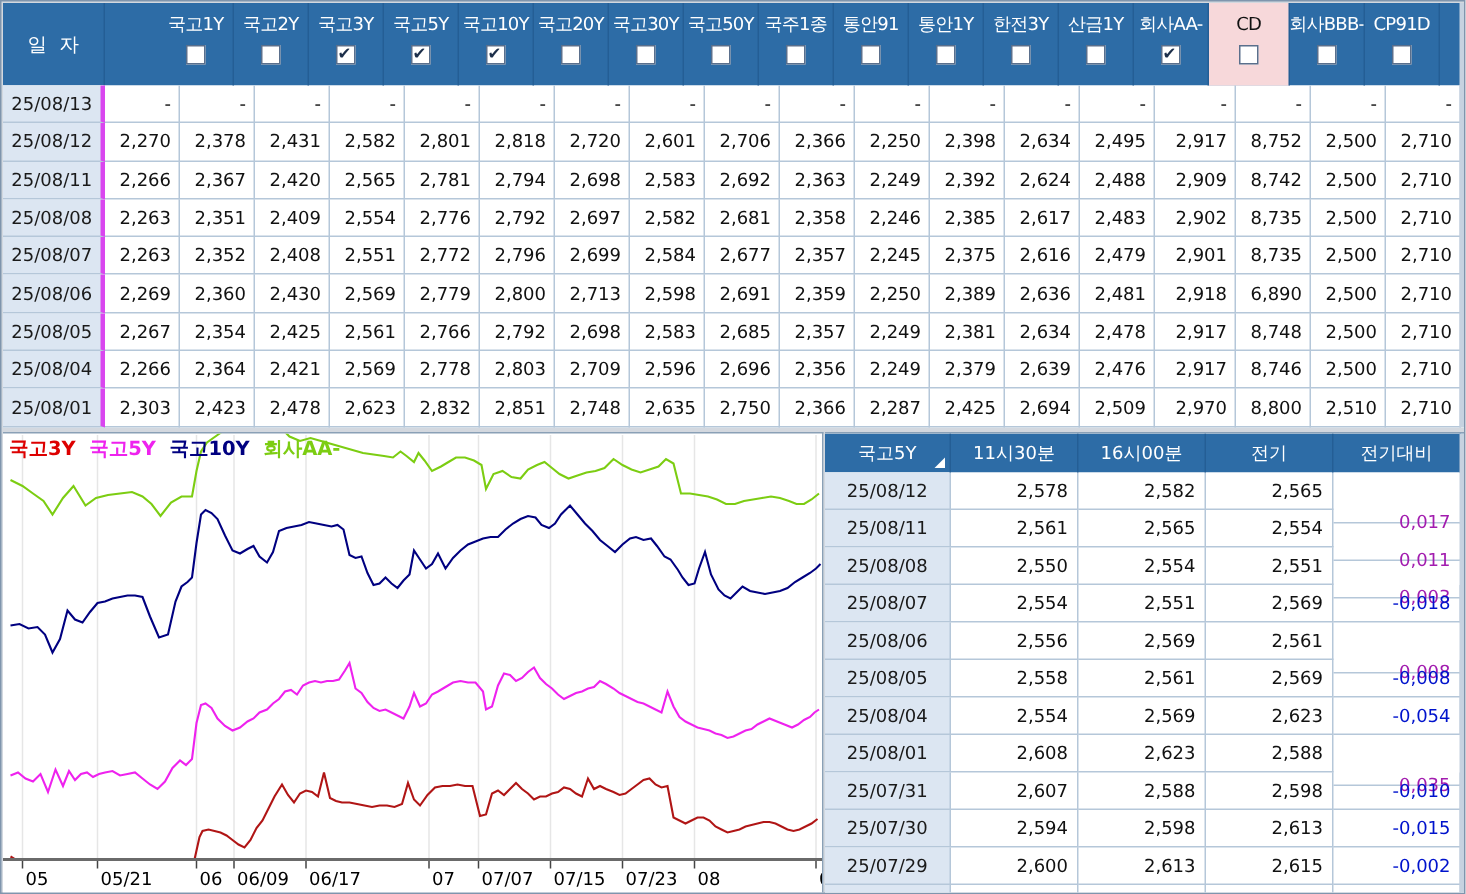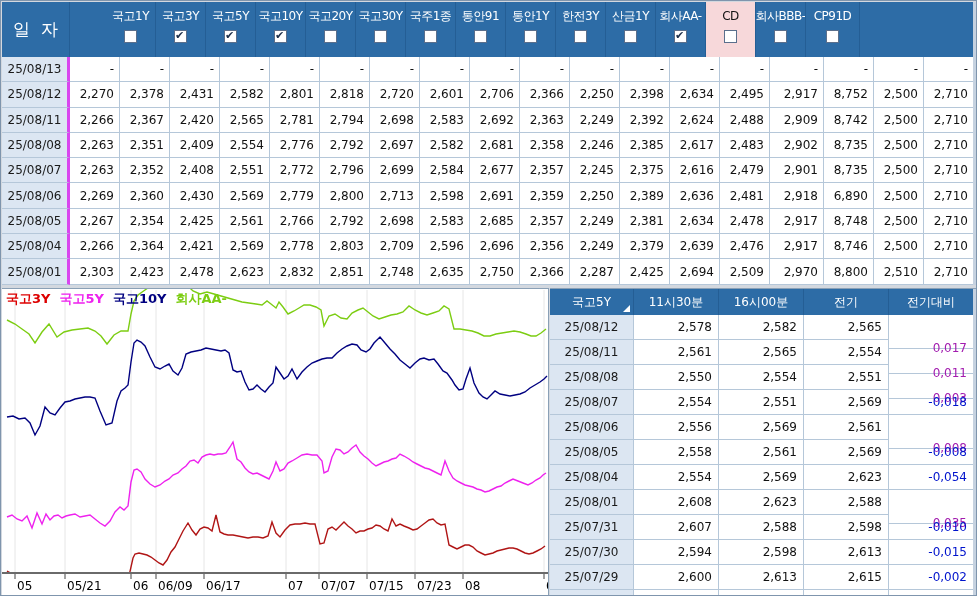--- a/index.html
+++ b/index.html
@@ -2,21 +2,21 @@
 <html><head>
 <meta charset="utf-8">
 <style>
   html,body{margin:0;padding:0;background:#e8e8e8;}
   .screen{position:relative;width:977px;height:596px;background:#d3d8df;border:1px solid #7f95ad;
     box-sizing:border-box;font-family:"DejaVu Sans","Liberation Sans",sans-serif;overflow:hidden;}
   
   .top-table{position:absolute;left:1px;top:1px;width:975px;height:283px;background:#fff;}
   .tt-header{display:flex;height:55px;background:#2d6ca6;}
   .tt-date-head{width:68px;color:#fff;display:flex;align-items:center;justify-content:center;
-    font-size:17px;border-right:1px solid #245e95;box-sizing:border-box;white-space:pre;}
+    font-size:13px;border-right:1px solid #245e95;box-sizing:border-box;white-space:pre;}
   .tt-cols{display:flex;flex:1;margin-left:36px;}
   .tt-col{width:50px;box-sizing:border-box;border-right:1px solid #245e95;display:flex;
     flex-direction:column;color:#fff;}
   .tt-col:nth-child(15){width:54px;}
   .tt-col.hl{background:#f7d8da;color:#111;}
   .tt-col-label{height:28px;display:flex;align-items:center;justify-content:center;font-size:12px;
     letter-spacing:-0.5px;white-space:nowrap;overflow:hidden;}
   .tt-col-cb{height:27px;display:flex;align-items:flex-start;justify-content:center;}
   .cb{width:13px;height:13px;background:#fff;border:1px solid #5a6f8c;box-sizing:border-box;position:relative;}
   .cb.checked::after{content:"\2714";position:absolute;left:0px;top:-2px;font-size:11px;color:#1c2e4a;}
@@ -65,20 +65,26 @@
       <div class="tt-date-head">일  자</div>
       <div class="tt-cols">
 
       <div class="tt-col">
           <div class="tt-col-label">국고1Y</div>
           <div class="tt-col-cb">
             <span class="cb"></span>
           </div>
         </div>
           <div class="tt-col">
+          <div class="tt-col-label">국고2Y</div>
+          <div class="tt-col-cb">
+            <span class="cb"></span>
+          </div>
+        </div>
+          <div class="tt-col">
           <div class="tt-col-label">국고3Y</div>
           <div class="tt-col-cb">
             <span class="cb checked"></span>
           </div>
         </div>
           <div class="tt-col">
           <div class="tt-col-label">국고5Y</div>
           <div class="tt-col-cb">
             <span class="cb checked"></span>
           </div>
@@ -90,20 +96,26 @@
           </div>
         </div>
           <div class="tt-col">
           <div class="tt-col-label">국고20Y</div>
           <div class="tt-col-cb">
             <span class="cb"></span>
           </div>
         </div>
           <div class="tt-col">
           <div class="tt-col-label">국고30Y</div>
+          <div class="tt-col-cb">
+            <span class="cb"></span>
+          </div>
+        </div>
+          <div class="tt-col">
+          <div class="tt-col-label">국고50Y</div>
           <div class="tt-col-cb">
             <span class="cb"></span>
           </div>
         </div>
           <div class="tt-col">
           <div class="tt-col-label">국주1종</div>
           <div class="tt-col-cb">
             <span class="cb"></span>
           </div>
         </div>

